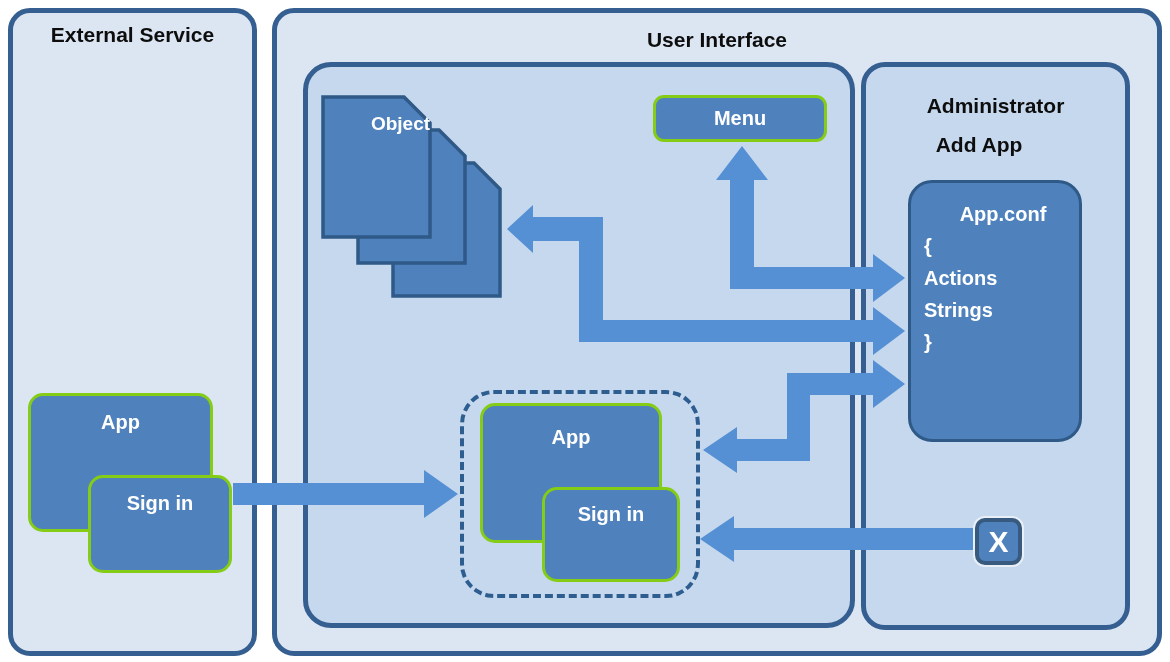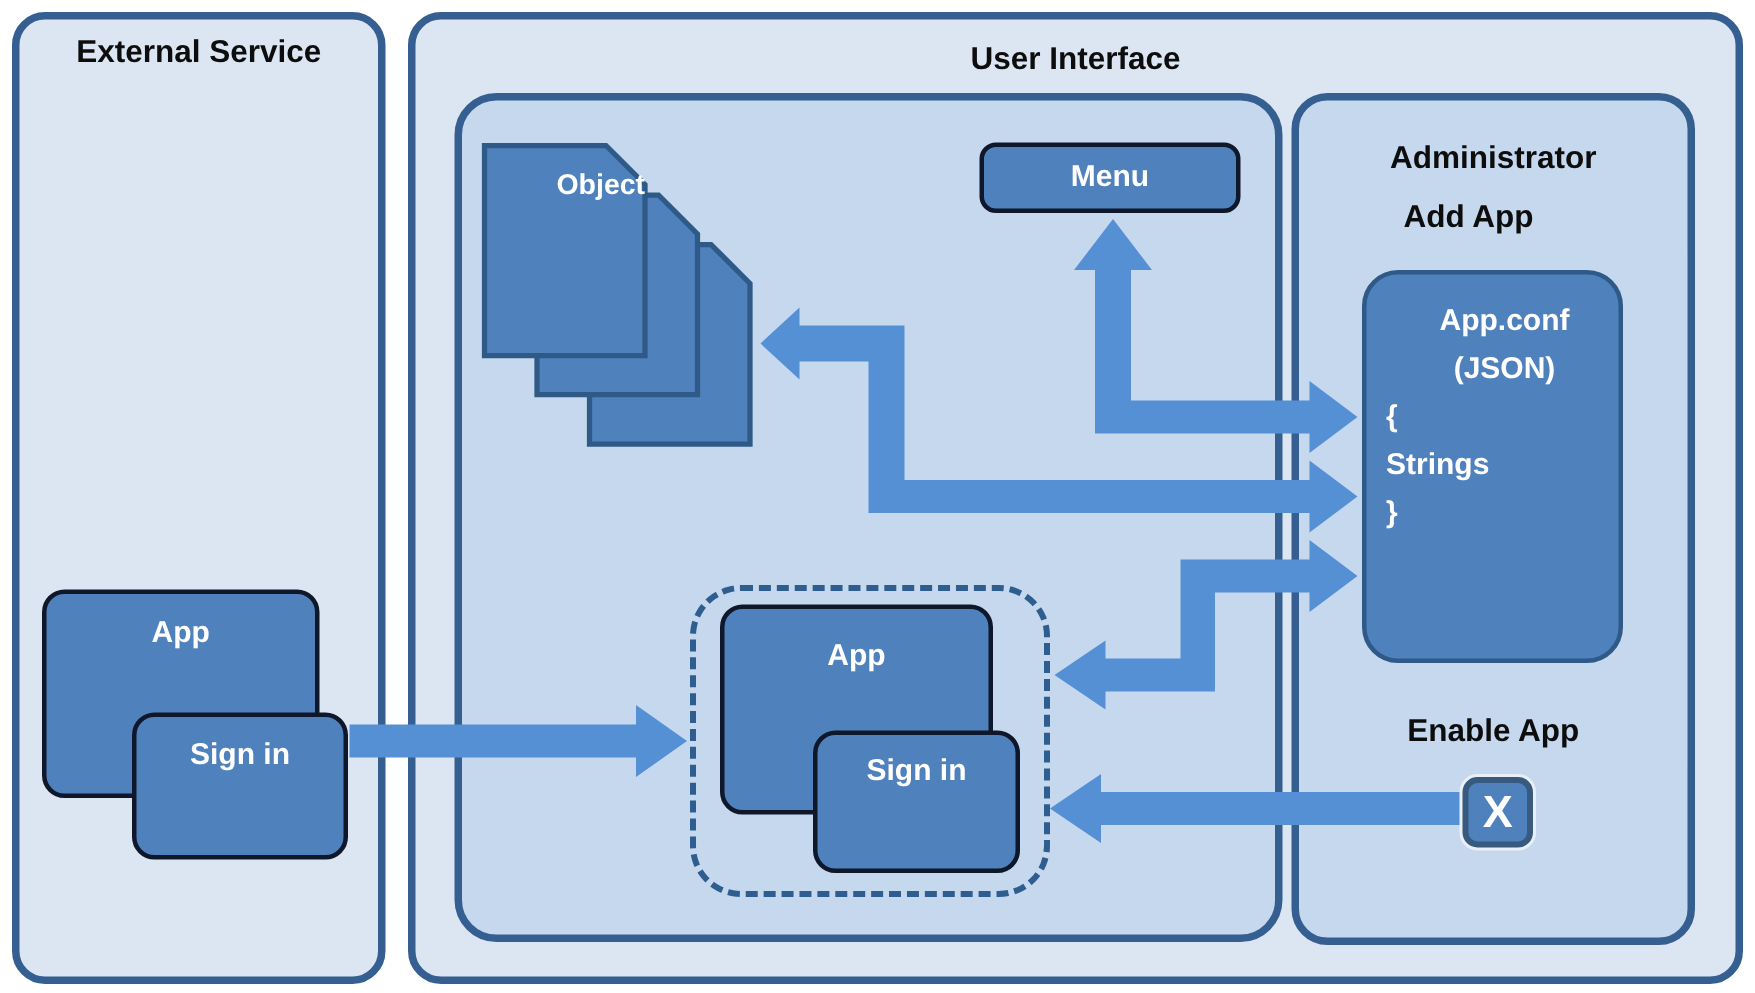--- a/index.html
+++ b/index.html
@@ -34,21 +34,21 @@
     color: #0d0d0d;
     font-weight: bold;
     font-size: 21px;
     text-align: center;
     line-height: 1.1;
   }
   .box {
     position: absolute;
     box-sizing: border-box;
     background: #4f81bd;
-    border: 3px solid #0f172a;
+    border: 3px solid #84cc16;
     border-radius: 15px;
     color: #ffffff;
     font-weight: bold;
     font-size: 20px;
     display: flex;
     justify-content: center;
     align-items: flex-start;
   }
   .box.center-v { align-items: center; }
   .dashed-container {
@@ -110,21 +110,20 @@
 
   <div class="panel outer" style="left:8px; top:8px; width:249px; height:648px;"></div>
   <div class="panel outer" style="left:272px; top:8px; width:890px; height:648px;"></div>
   <div class="panel inner" style="left:303px; top:62px; width:552px; height:566px;"></div>
   <div class="panel inner" style="left:861px; top:62px; width:269px; height:568px; border-radius:24px;"></div>
 
   <div class="title" style="left:8px; top:23px; width:249px;">External Service</div>
   <div class="title" style="left:272px; top:8px; width:890px;margin-top:20px;">User Interface</div>
   <div class="title" style="left:861px; top:76px; width:269px;margin-top:18px;">Administrator</div>
   <div class="title" style="left:861px; top:133px; width:236px;">Add App</div>
-  <div class="title" style="left:861px; top:476px; width:269px;">Enable App</div>
 
   <svg width="1170" height="662" viewBox="0 0 1170 662">
     <path d="M458,494 L424,470 L424,483 L233,483 L233,505 L424,505 L424,518 Z" fill="#5590d4"></path>
     <path d="M507,229 L533,205 L533,217 L603,217 L603,320 L873,320 L873,307 L905,331 L873,355 L873,342 L579,342 L579,241 L533,241 L533,253 Z" fill="#5590d4"></path>
     <path d="M742,146 L768,180 L754,180 L754,267 L873,267 L873,254 L905,278 L873,302 L873,289 L730,289 L730,180 L716,180 Z" fill="#5590d4"></path>
     <path d="M703,450 L737,427 L737,439 L787,439 L787,373 L873,373 L873,360 L905,384 L873,408 L873,395 L810,395 L810,461 L737,461 L737,473 Z" fill="#5590d4"></path>
     <path d="M700,539 L734,516 L734,528 L977,528 L977,550 L734,550 L734,562 Z" fill="#5590d4"></path>
   </svg>
 
   <div class="dashed-container" style="left:460px; top:390px; width:240px; height:208px;"></div>
@@ -139,21 +138,21 @@
   <div class="box center-v" style="left:653px; top:95px; width:174px; height:47px; border-radius:11px;">Menu</div>
 
   <div class="box" style="left:28px; top:393px; width:185px; height:139px; padding-top:15px;">App</div>
   <div class="box" style="left:88px; top:475px; width:144px; height:98px; padding-top:14px;">Sign in</div>
 
   <div class="box" style="left:480px; top:403px; width:182px; height:140px; padding-top:20px;">App</div>
   <div class="box" style="left:542px; top:487px; width:138px; height:95px; padding-top:13px;">Sign in</div>
 
   <div class="appconf" style="left:908px; top:180px; width:174px; height:262px;">
     <div class="line centered">App.conf</div>
-    <div class="line centered">(JSON)</div>
     <div class="line">{</div>
+    <div class="line">Actions</div>
     <div class="line">Strings</div>
     <div class="line">}</div>
   </div>
 
   <div class="x-icon" style="left:975px; top:518px; width:47px; height:47px;">X</div>
 
 </div>
 
 </body></html>

